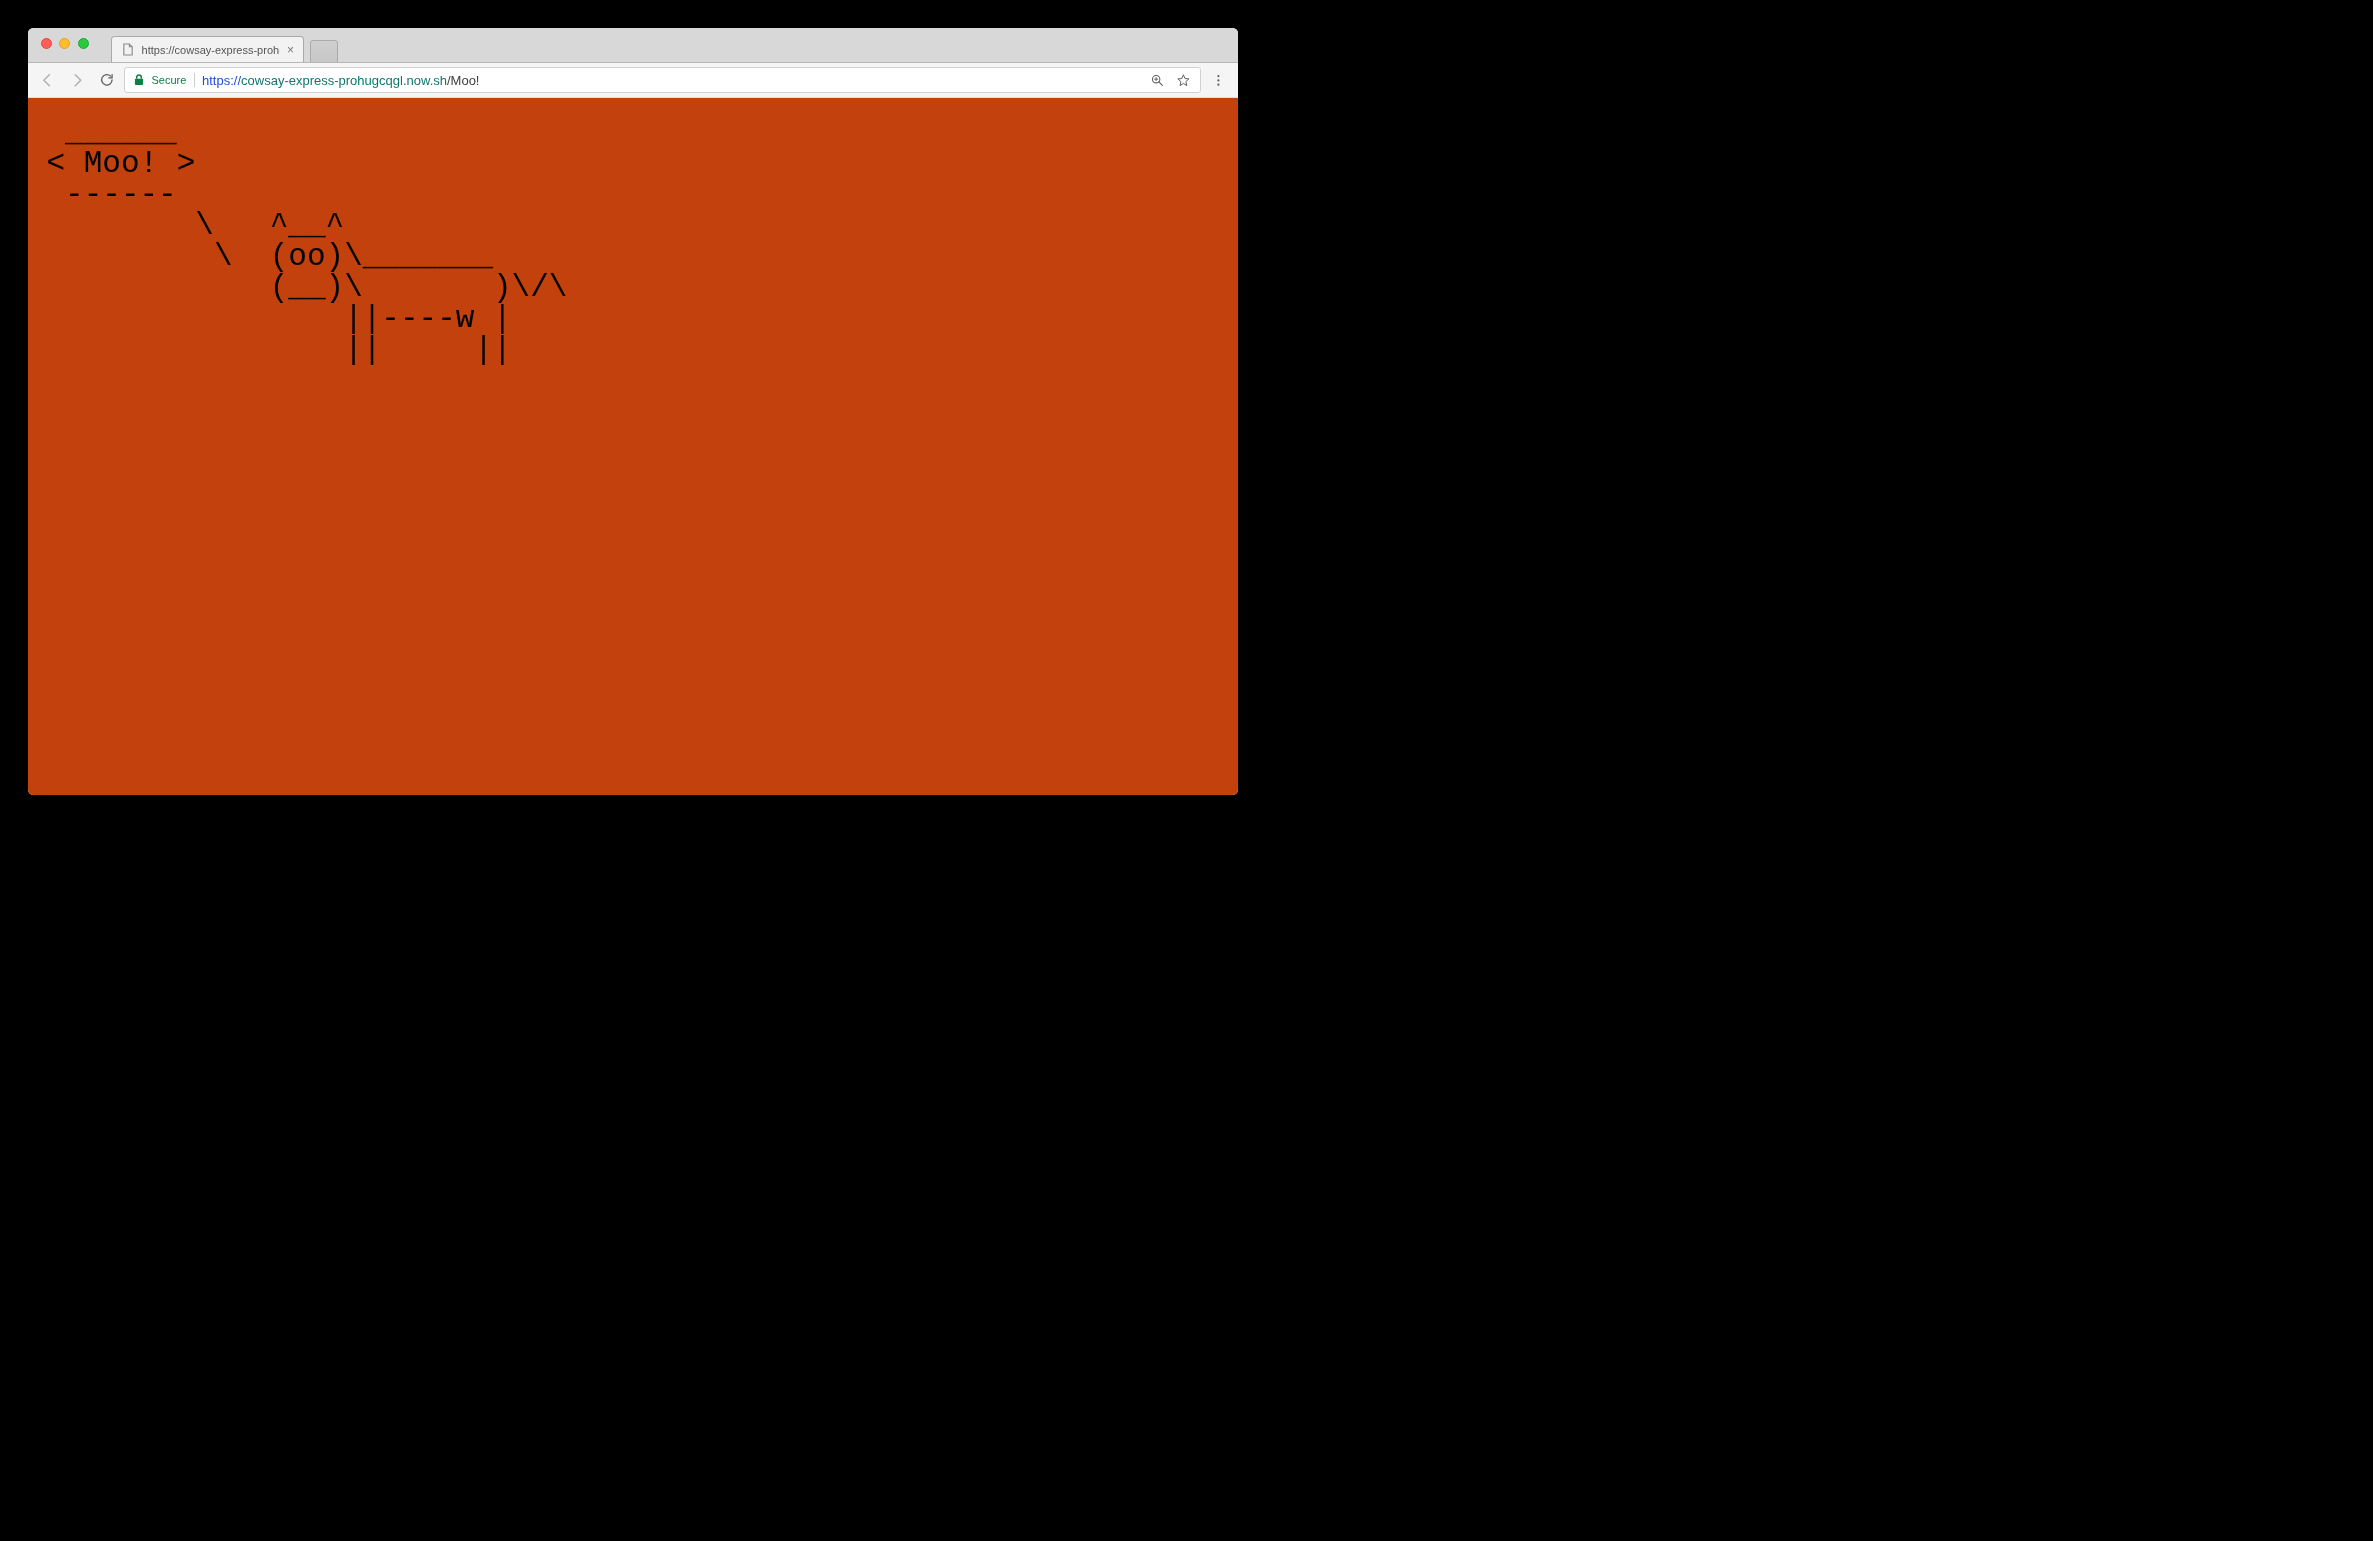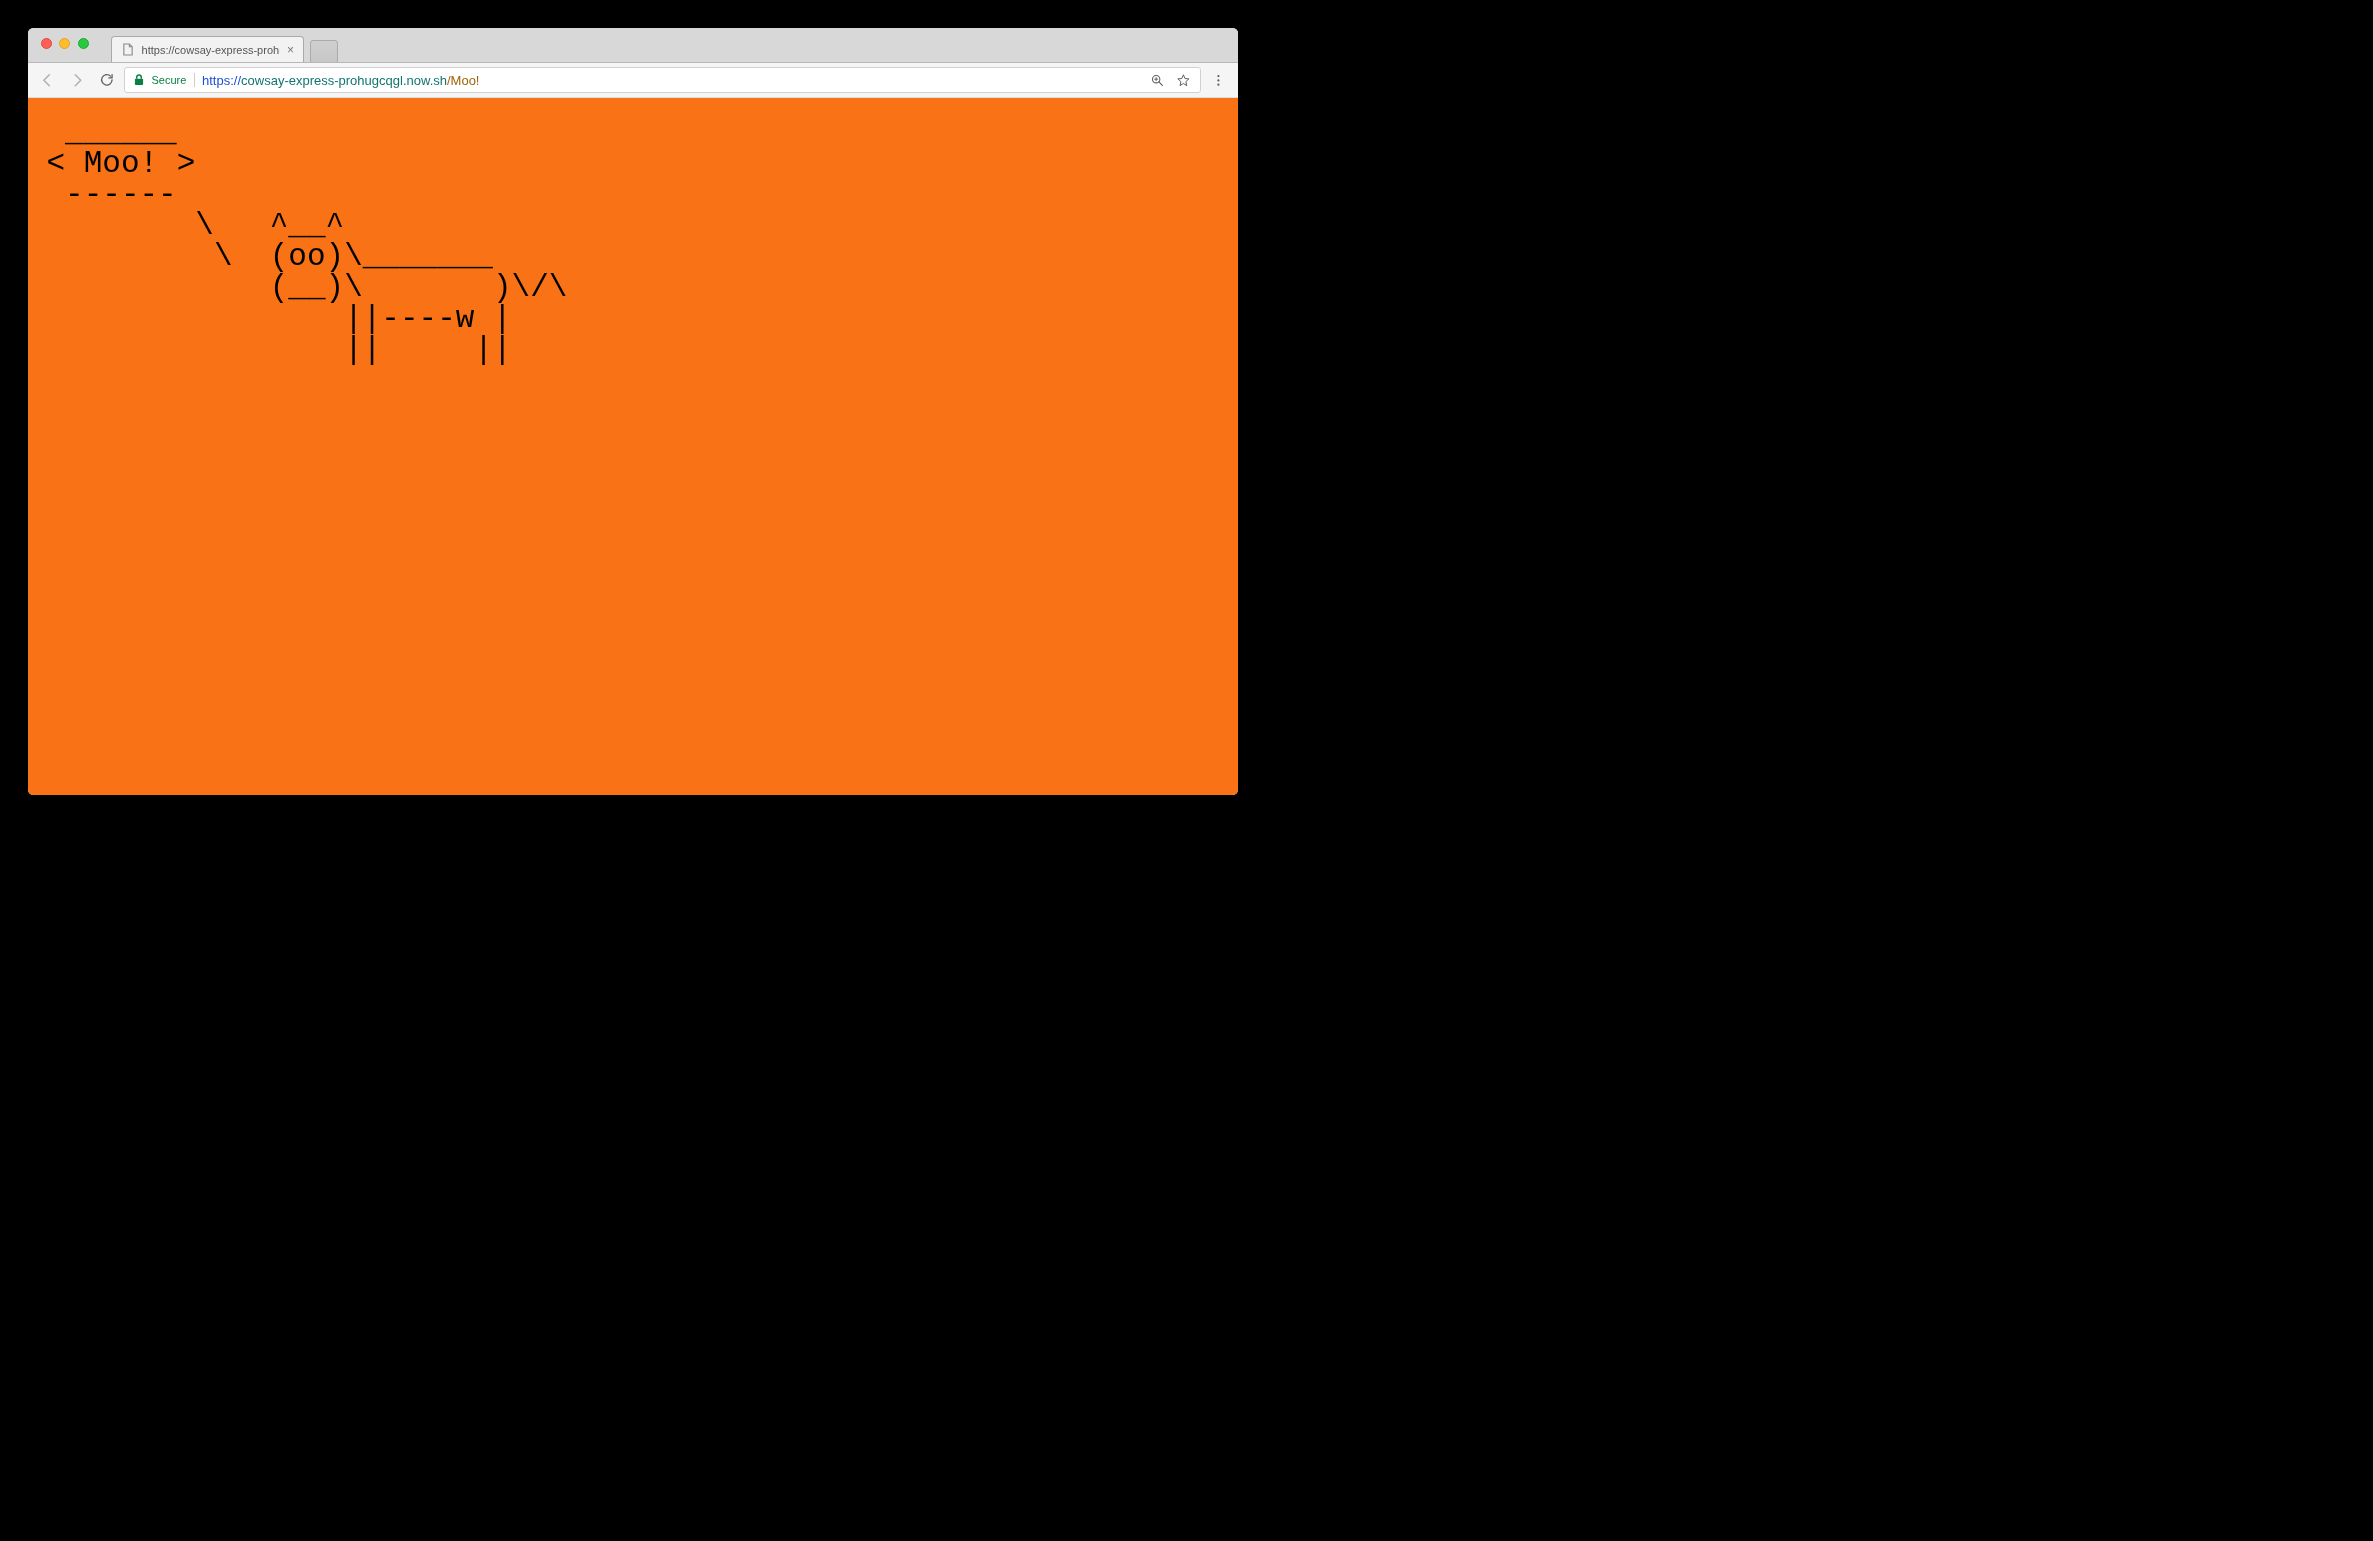--- a/index.html
+++ b/index.html
@@ -154,39 +154,39 @@
       height: 14.8px;
       background: #ccc;
     }
     .url {
       color: #555;
       font-size: 13px;
       white-space: nowrap;
     }
     .url .scheme { color: #1d4ed8; }
     .url .host { color: #0f766e; }
-    .url .path { color: #a16207; }
+    .url .path { color: #404040; }
     .omnibox-right {
       margin-left: auto;
       display: flex;
       gap: 11px;
       align-items: center;
       color: #5f5f5f;
     }
     .toolbar-menu {
       width: 24px;
       display: flex;
       align-items: center;
       justify-content: center;
       color: #5f5f5f;
       font-size: 16.6px;
     }
     .content {
       flex: 1;
-      background: #f97316;
+      background: #c2410c;
       padding: 18.5px;
       overflow: hidden;
     }
     .cowsay {
       font-family: "Courier New", Courier, monospace;
       font-size: 31px;
       line-height: 1.0;
       white-space: pre;
       color: #000;
       letter-spacing: 0;

